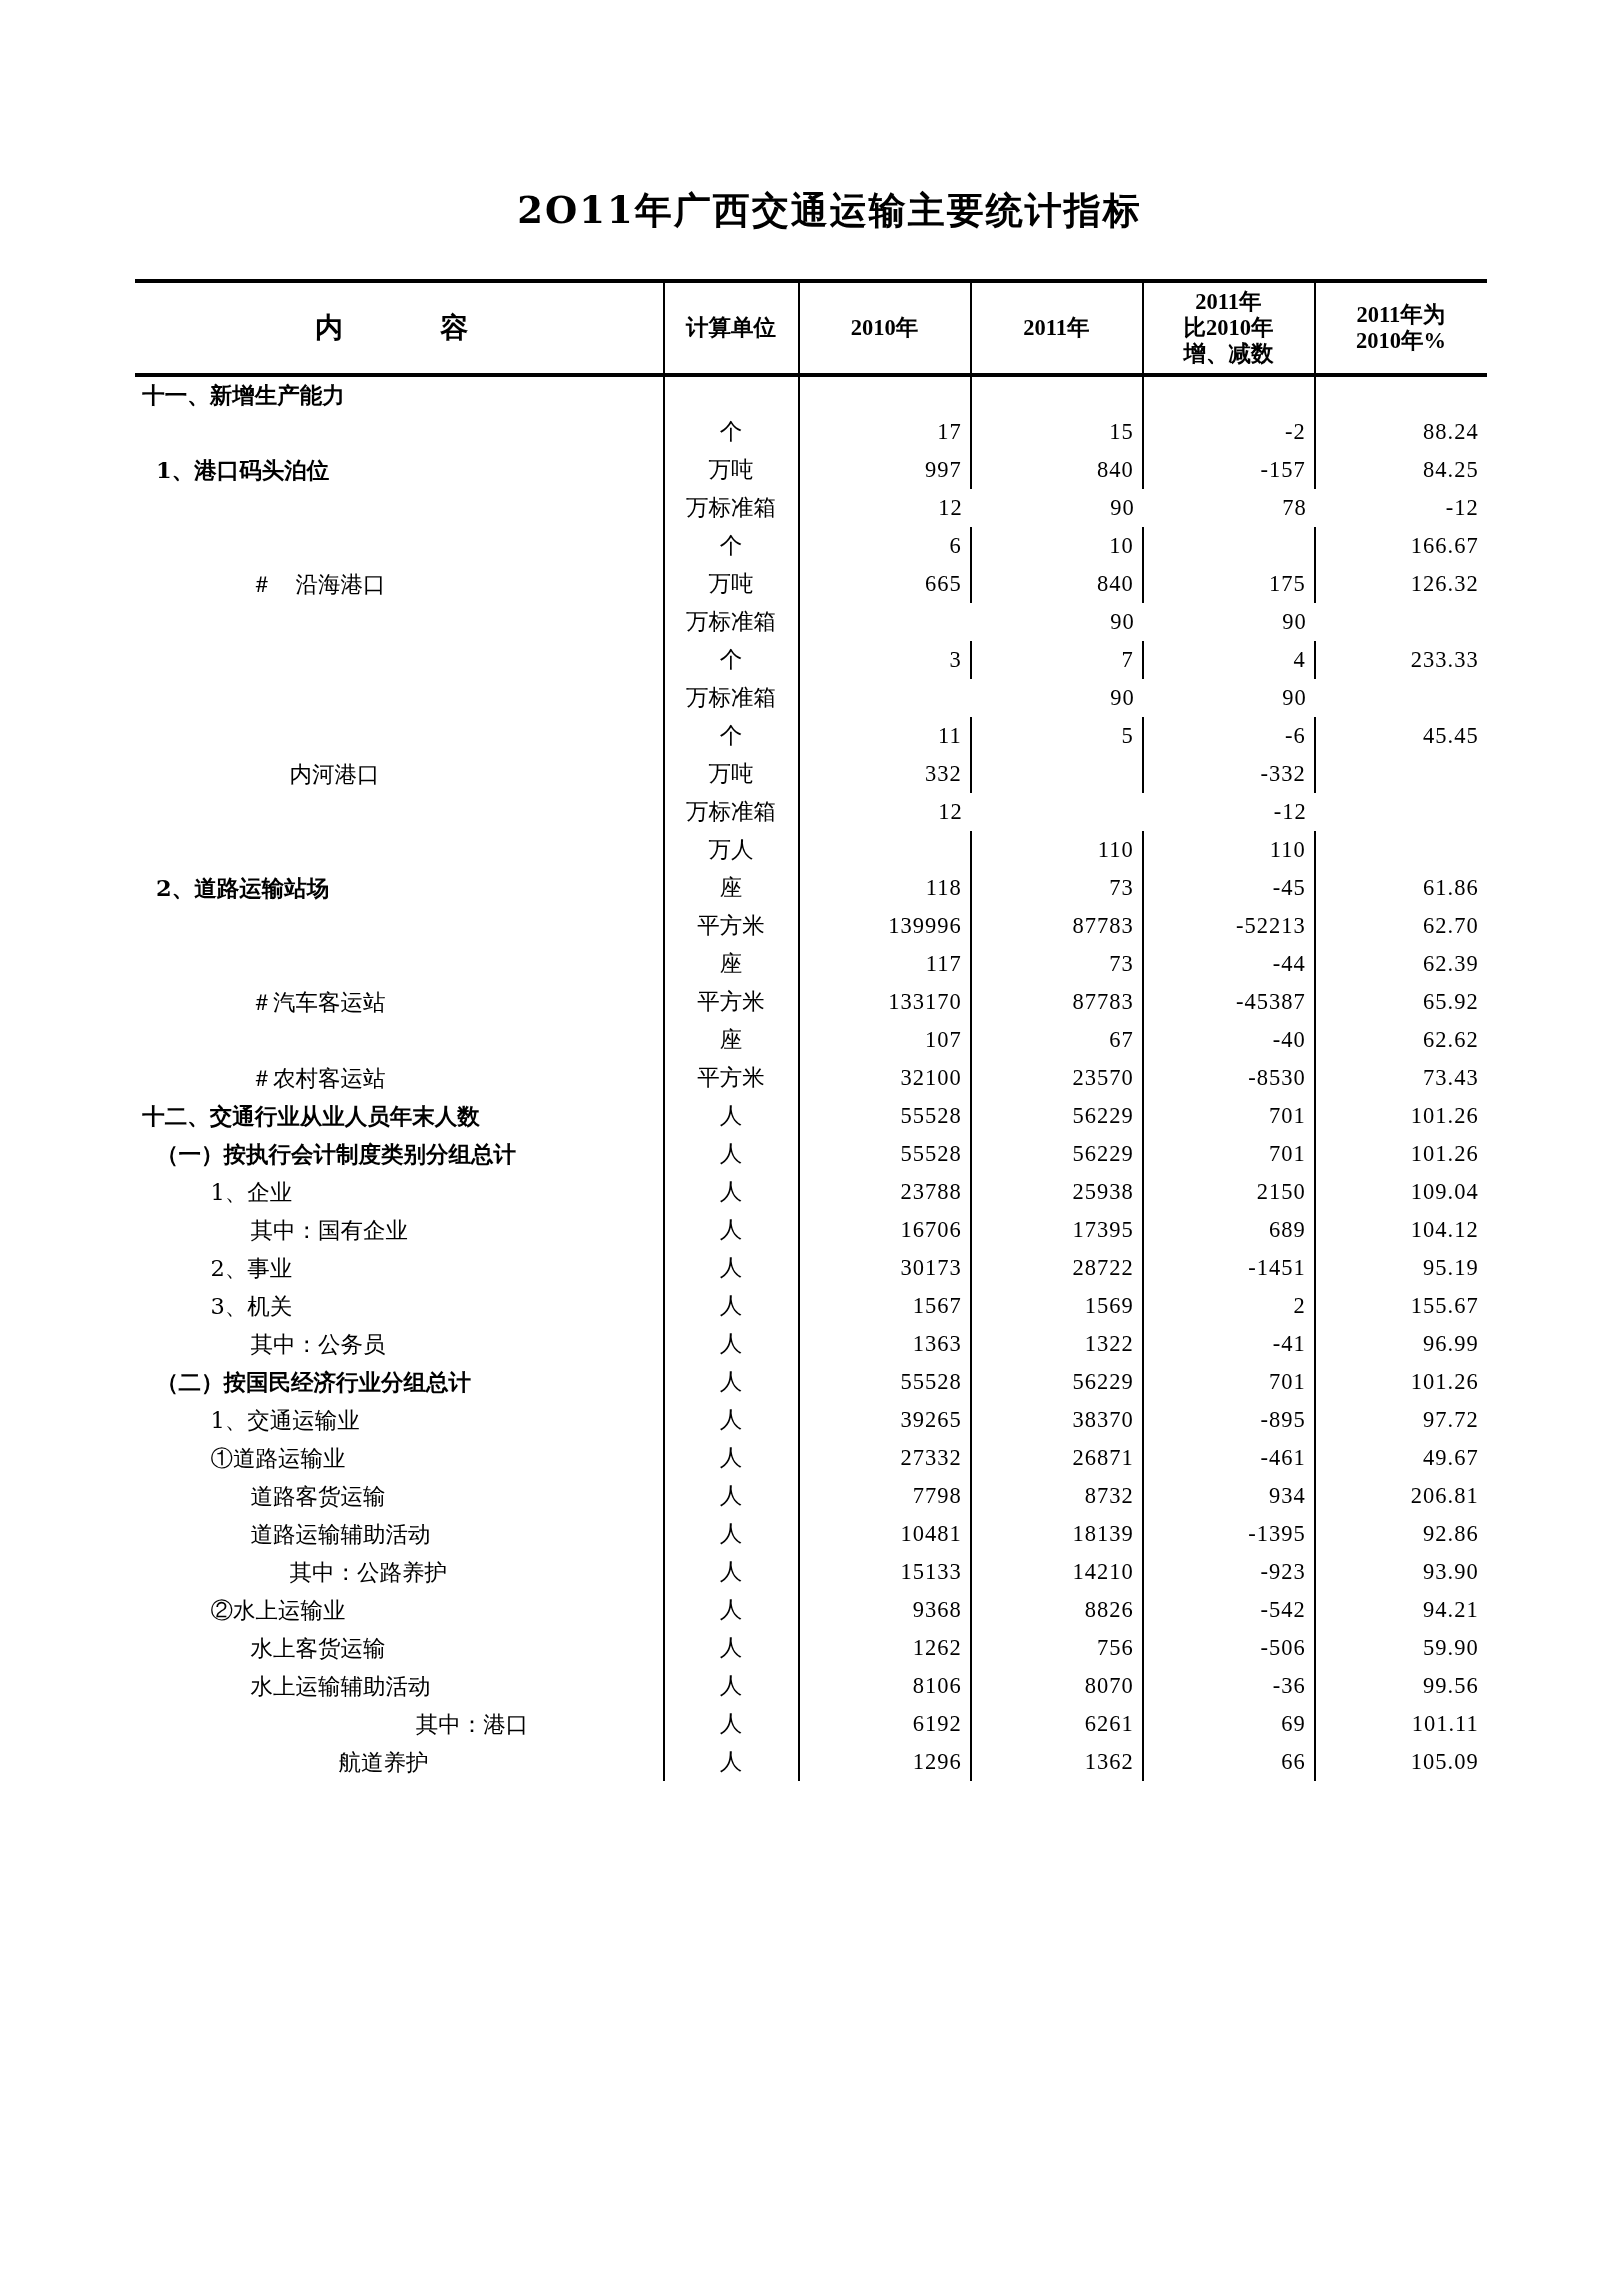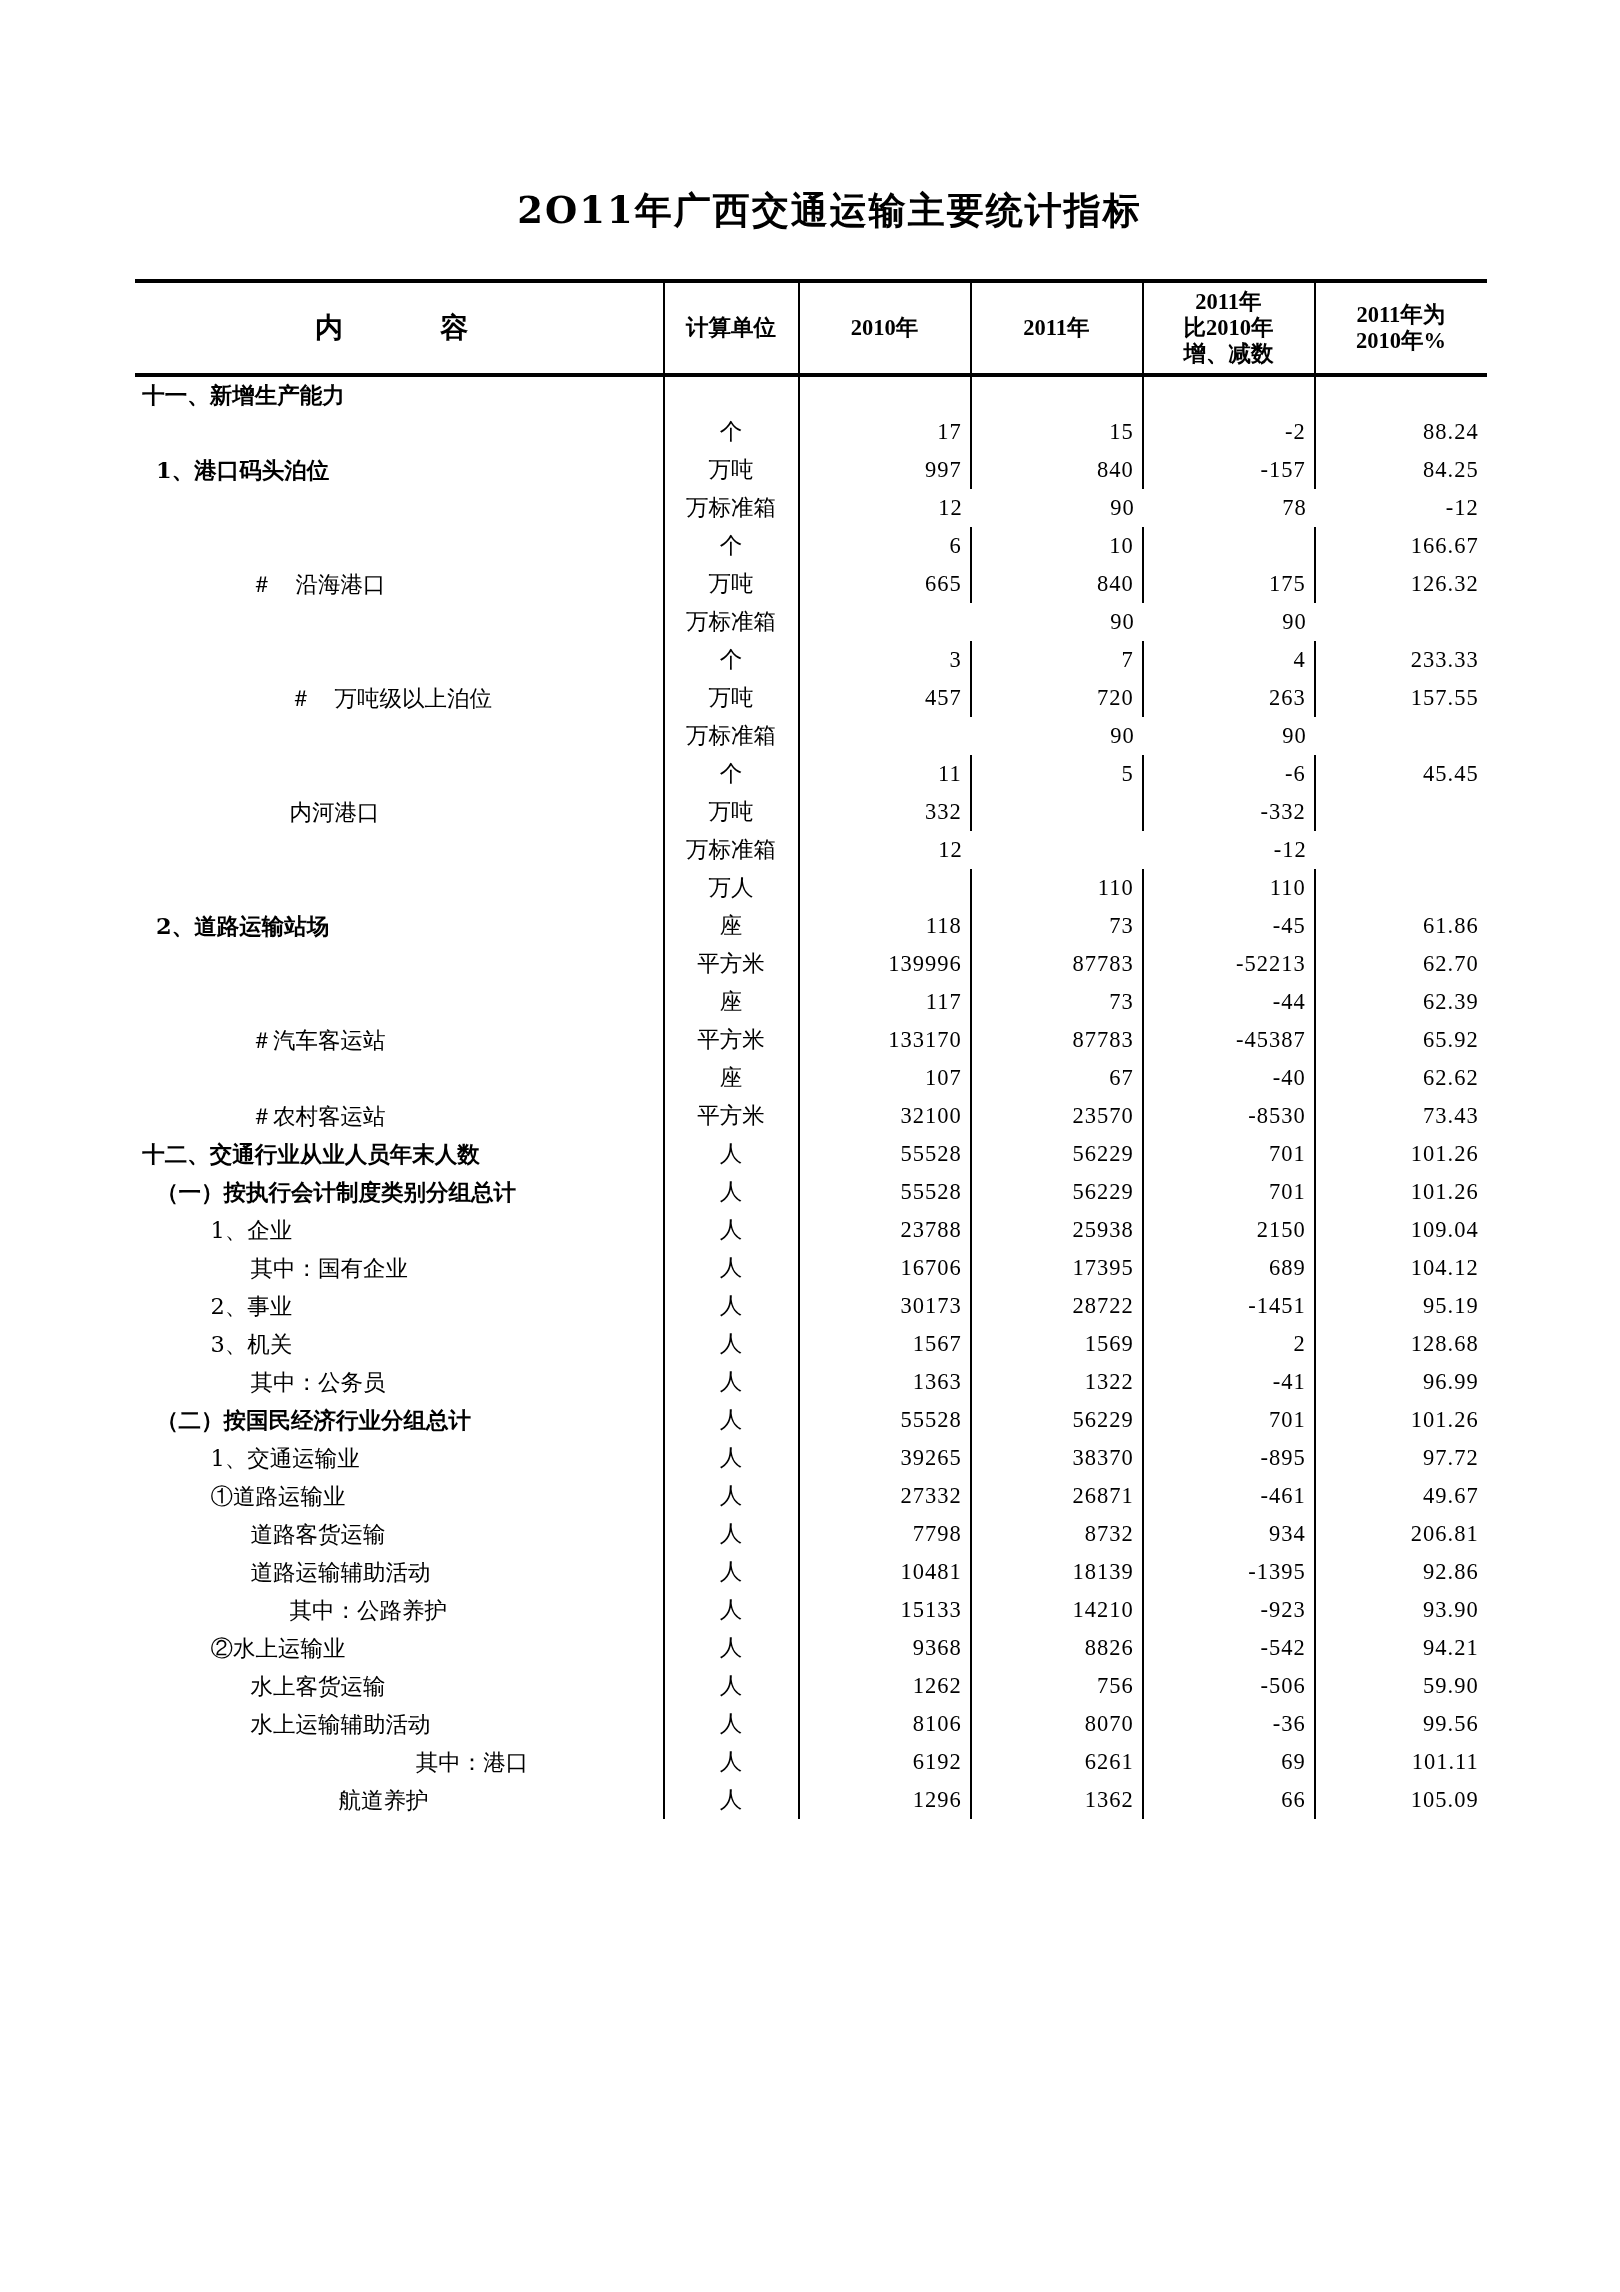--- a/index.html
+++ b/index.html
@@ -200,28 +200,20 @@
           </tr>
           <tr>
             <td class="name" style="padding-left: 7.8px;"></td>
             <td class="unit">个</td>
             <td class="num sep">3</td>
             <td class="num sep">7</td>
             <td class="num sep">4</td>
             <td class="num sep">233.33</td>
           </tr>
           <tr>
-            <td class="name" style="padding-left: 155px;">＃　万吨级以上泊位</td>
-            <td class="unit">万吨</td>
-            <td class="num sep">457</td>
-            <td class="num sep">720</td>
-            <td class="num sep">263</td>
-            <td class="num sep">157.55</td>
-          </tr>
-          <tr>
             <td class="name" style="padding-left: 7.8px;"></td>
             <td class="unit">万标准箱</td>
             <td class="num sep"></td>
             <td class="num">90</td>
             <td class="num">90</td>
             <td class="num"></td>
           </tr>
           <tr>
             <td class="name" style="padding-left: 7.8px;"></td>
             <td class="unit">个</td>
@@ -341,21 +333,21 @@
             <td class="num sep">28722</td>
             <td class="num sep">-1451</td>
             <td class="num sep">95.19</td>
           </tr>
           <tr>
             <td class="name" style="padding-left: 76px;">3、机关</td>
             <td class="unit">人</td>
             <td class="num sep">1567</td>
             <td class="num sep">1569</td>
             <td class="num sep">2</td>
-            <td class="num sep">128.68</td>
+            <td class="num sep">155.67</td>
           </tr>
           <tr>
             <td class="name" style="padding-left: 116px;">其中：公务员</td>
             <td class="unit">人</td>
             <td class="num sep">1363</td>
             <td class="num sep">1322</td>
             <td class="num sep">-41</td>
             <td class="num sep">96.99</td>
           </tr>
           <tr>

